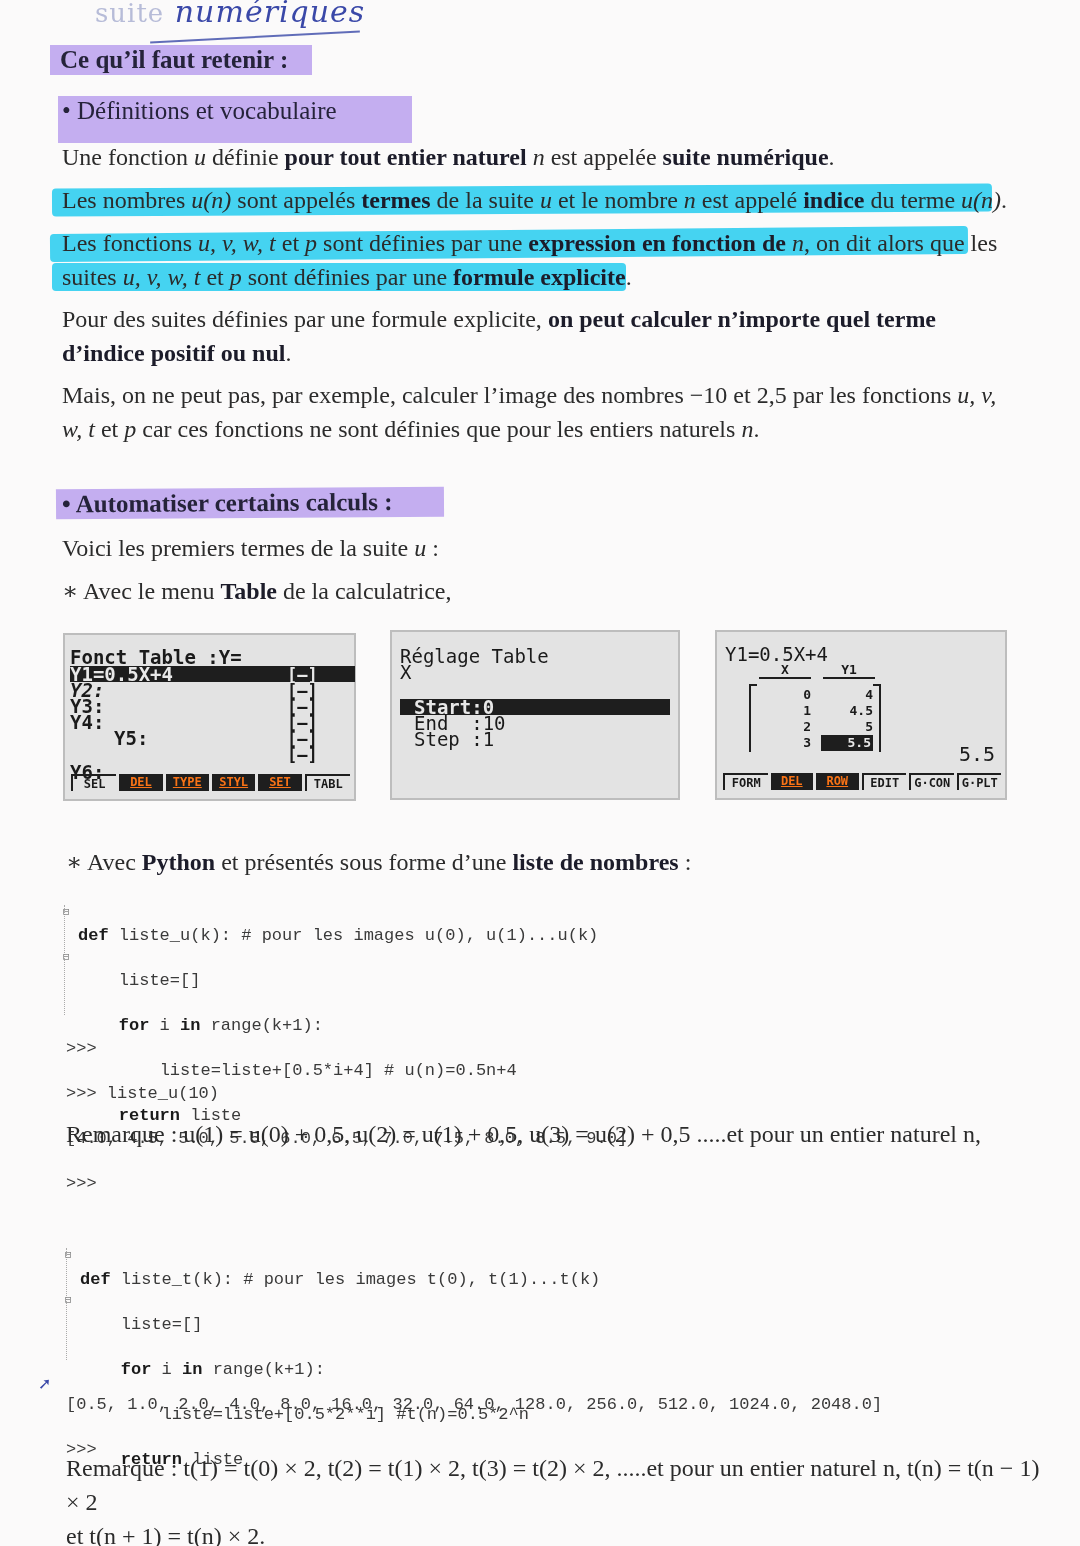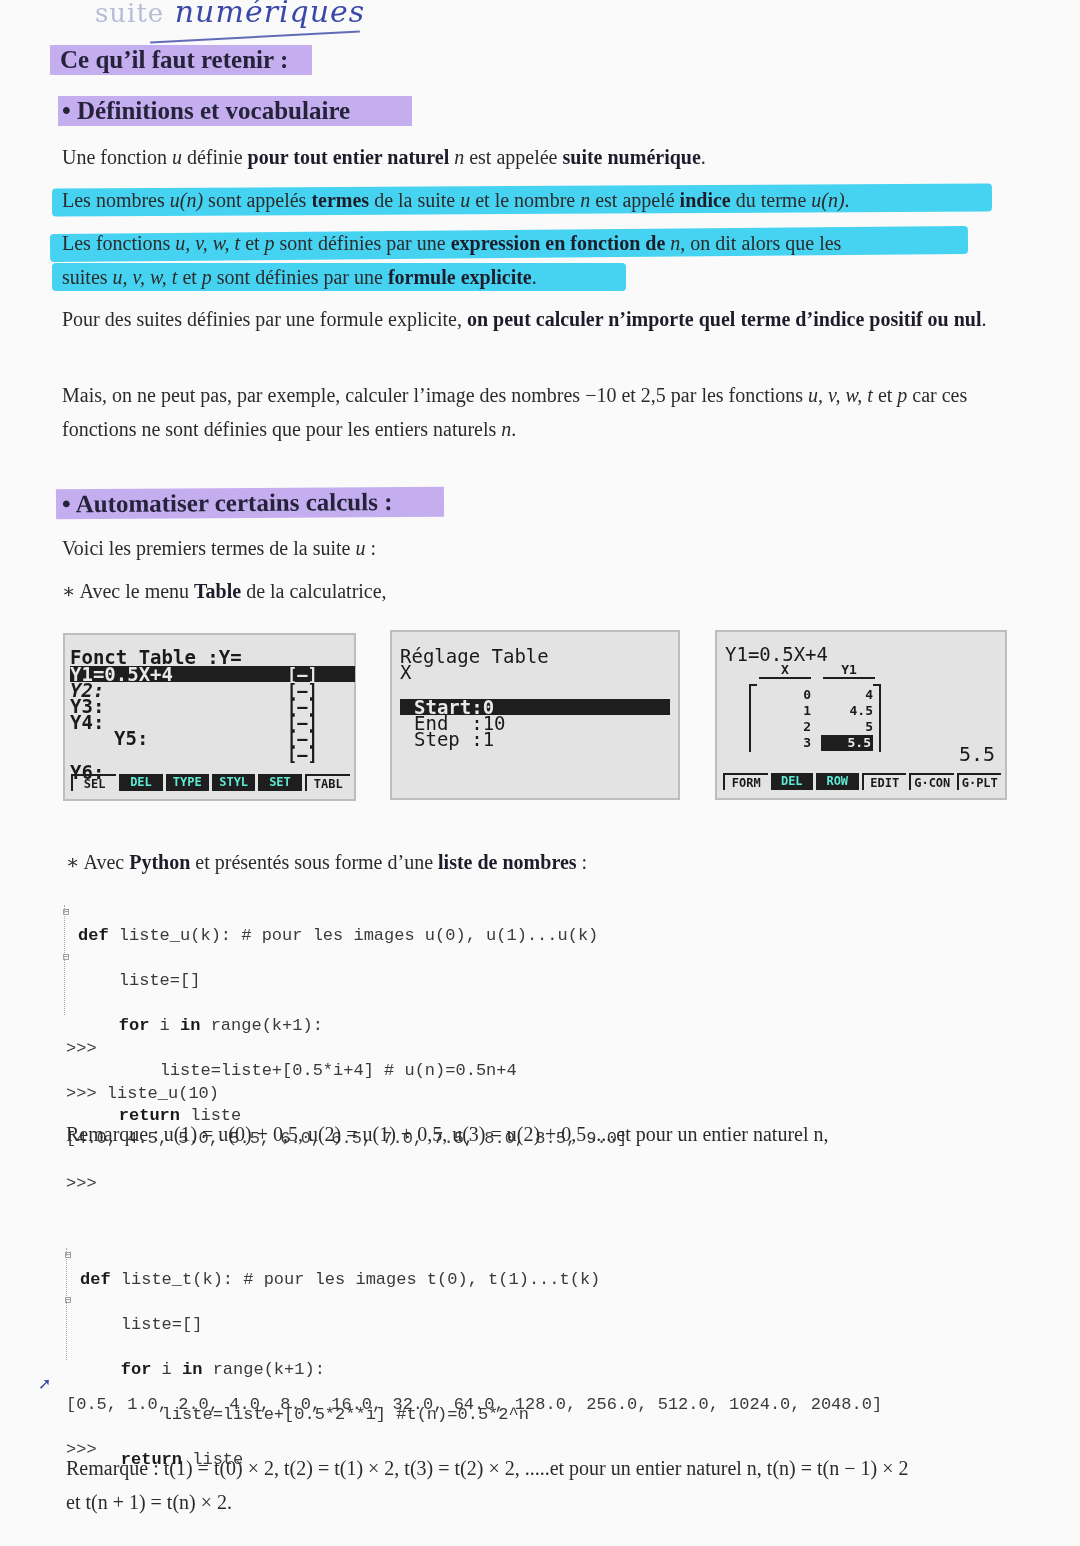--- a/index.html
+++ b/index.html
@@ -17,30 +17,30 @@
   .hw-underline { left: 150px; top: 36px; width: 210px; height: 2px; background: #3a48a8; transform: rotate(-3deg); opacity: .8; }
 
   .hl-purple { background: #c4aef0; }
   .hl-cyan { background: #45d3f1; }
 
   .h-main {
     left: 50px; top: 45px; width: 262px; height: 30px;
     font-size: 25px; font-weight: bold; color: #25233a; padding-left: 10px; line-height: 30px;
   }
   .h-sub {
-    left: 58px; top: 96px; width: 354px; height: 30px;
-    font-size: 25px; font-weight: bold; color: #25233a; padding-left: 4px; line-height: 30px;
+    left: 58px; top: 96px; width: 354px; height: 47px;
+    font-size: 25px; font-weight: normal; color: #25233a; padding-left: 4px; line-height: 30px;
   }
   .h-sub2 {
     left: 56px; top: 488px; width: 388px; height: 30px;
     font-size: 25px; font-weight: bold; color: #25233a; padding-left: 6px; line-height: 30px;
     transform: rotate(-0.4deg);
   }
 
-  .para { left: 62px; font-size: 20px; line-height: 34px; color: #2b2b2b; }
+  .para { left: 62px; font-size: 24px; line-height: 34px; color: #2b2b2b; }
   .para b { color: #1c1c2a; }
   .para i { font-style: italic; }
 
   .p1 { top: 140px; }
   .p2 { top: 183px; }
   .p2-hl { left: 52px; top: 186px; width: 940px; height: 28px; border-radius: 4px; transform: rotate(-0.3deg); }
   .p3 { top: 226px; }
   .p3-hl { left: 50px; top: 230px; width: 918px; height: 28px; border-radius: 4px; transform: rotate(-0.5deg); }
   .p3b { top: 260px; }
   .p3b-hl { left: 52px; top: 263px; width: 574px; height: 28px; border-radius: 4px; }
@@ -57,21 +57,21 @@
   }
   .calc1 { left: 63px; top: 633px; width: 293px; height: 168px; }
   .calc2 { left: 390px; top: 630px; width: 290px; height: 170px; }
   .calc3 { left: 715px; top: 630px; width: 292px; height: 170px; }
 
   .calc .line { position: absolute; font-size: 19px; line-height: 16px; white-space: pre; font-weight: bold; letter-spacing: 0px; }
   .calc .inv { background: #1e1e1e; color: #e8e8e8; }
   .calc .bracket { position: absolute; font-size: 17px; line-height: 16px; font-weight: bold; }
   .fkeys { position: absolute; bottom: 8px; left: 6px; right: 4px; display: flex; gap: 3px; }
   .fkey { font-size: 12px; font-weight: bold; padding: 1px 3px; height: 17px; line-height: 15px; flex: 1; text-align: center; }
-  .fkey.inv { background: #1e1e1e; color: #5eead4; }
+  .fkey.inv { background: #1e1e1e; color: #f97316; text-decoration: underline; }
   .fkey.plain { border-left: 2px solid #1e1e1e; border-top: 2px solid #1e1e1e; }
 
   .tbl-head { position: absolute; font-size: 13px; font-weight: bold; text-align: center; border-bottom: 2px solid #1e1e1e; width: 52px; }
   .tbl-cell { position: absolute; font-size: 13px; font-weight: bold; text-align: right; width: 52px; line-height: 16px; }
   .tbl-bar { position: absolute; background: #1e1e1e; width: 2px; }
 
   
   .code { left: 66px; font-family: "Liberation Mono", "DejaVu Sans Mono", monospace; font-size: 17px; color: #3a3a3a; line-height: 22.5px; white-space: pre; }
   .code b { color: #1a1a1a; }
   .fold { font-size: 11px; color: #888; font-family: "DejaVu Sans Mono", monospace; }

